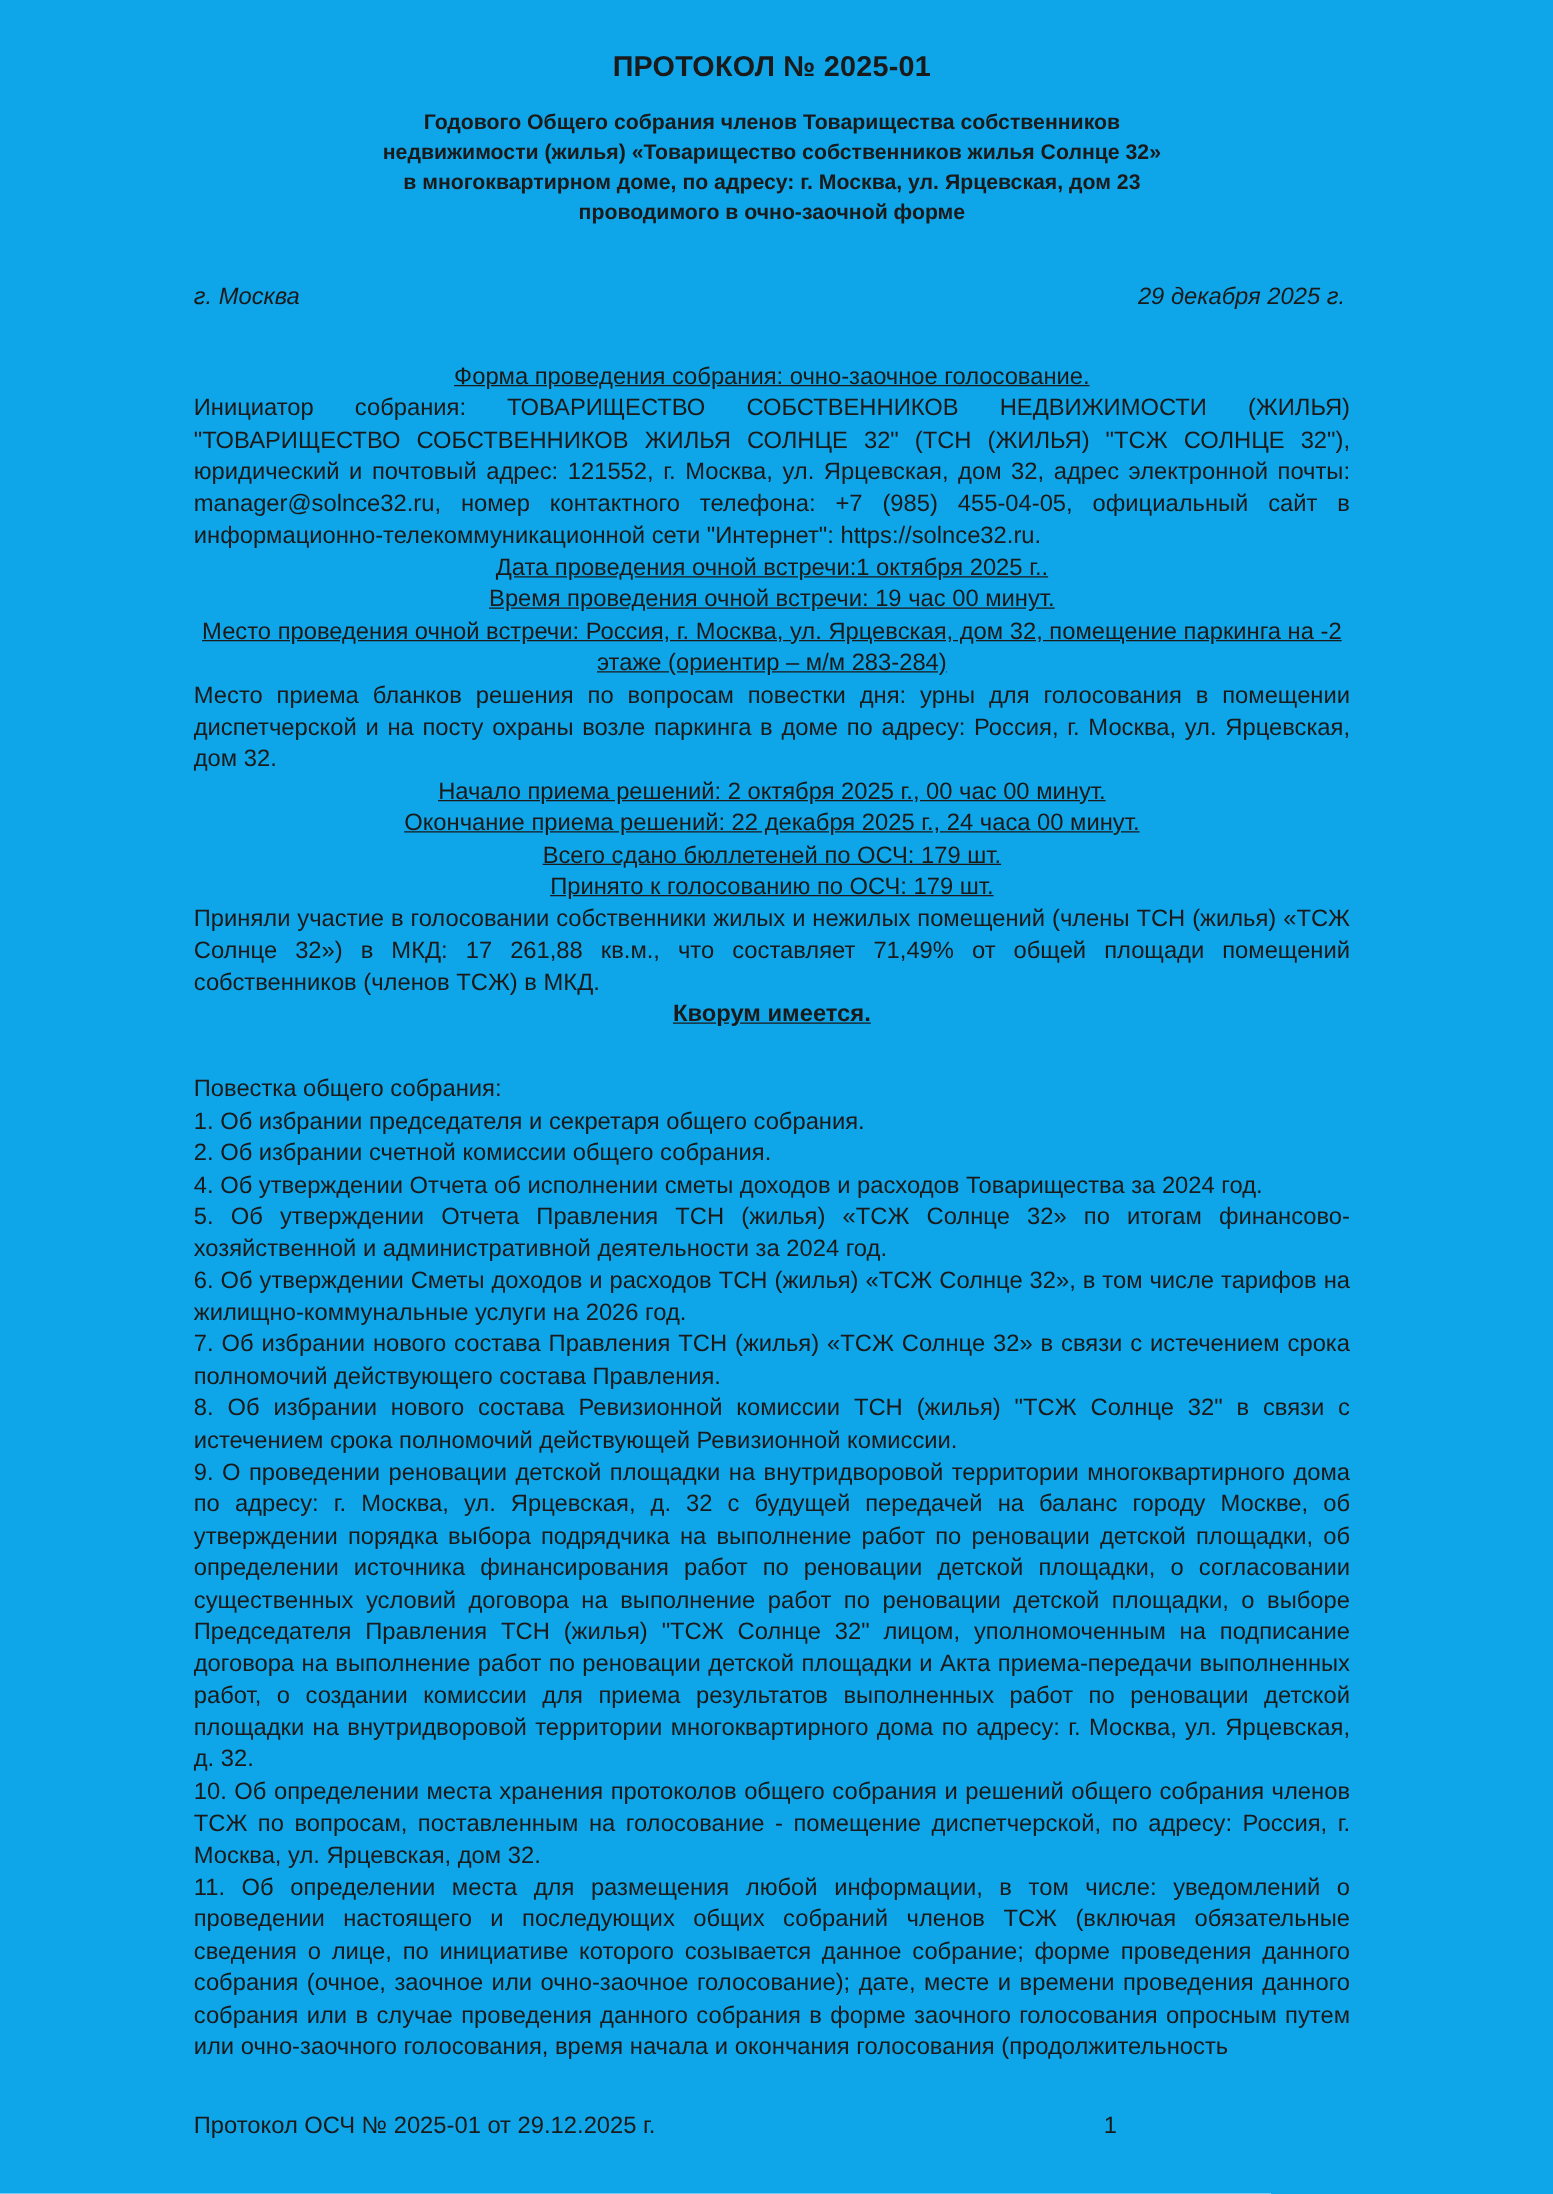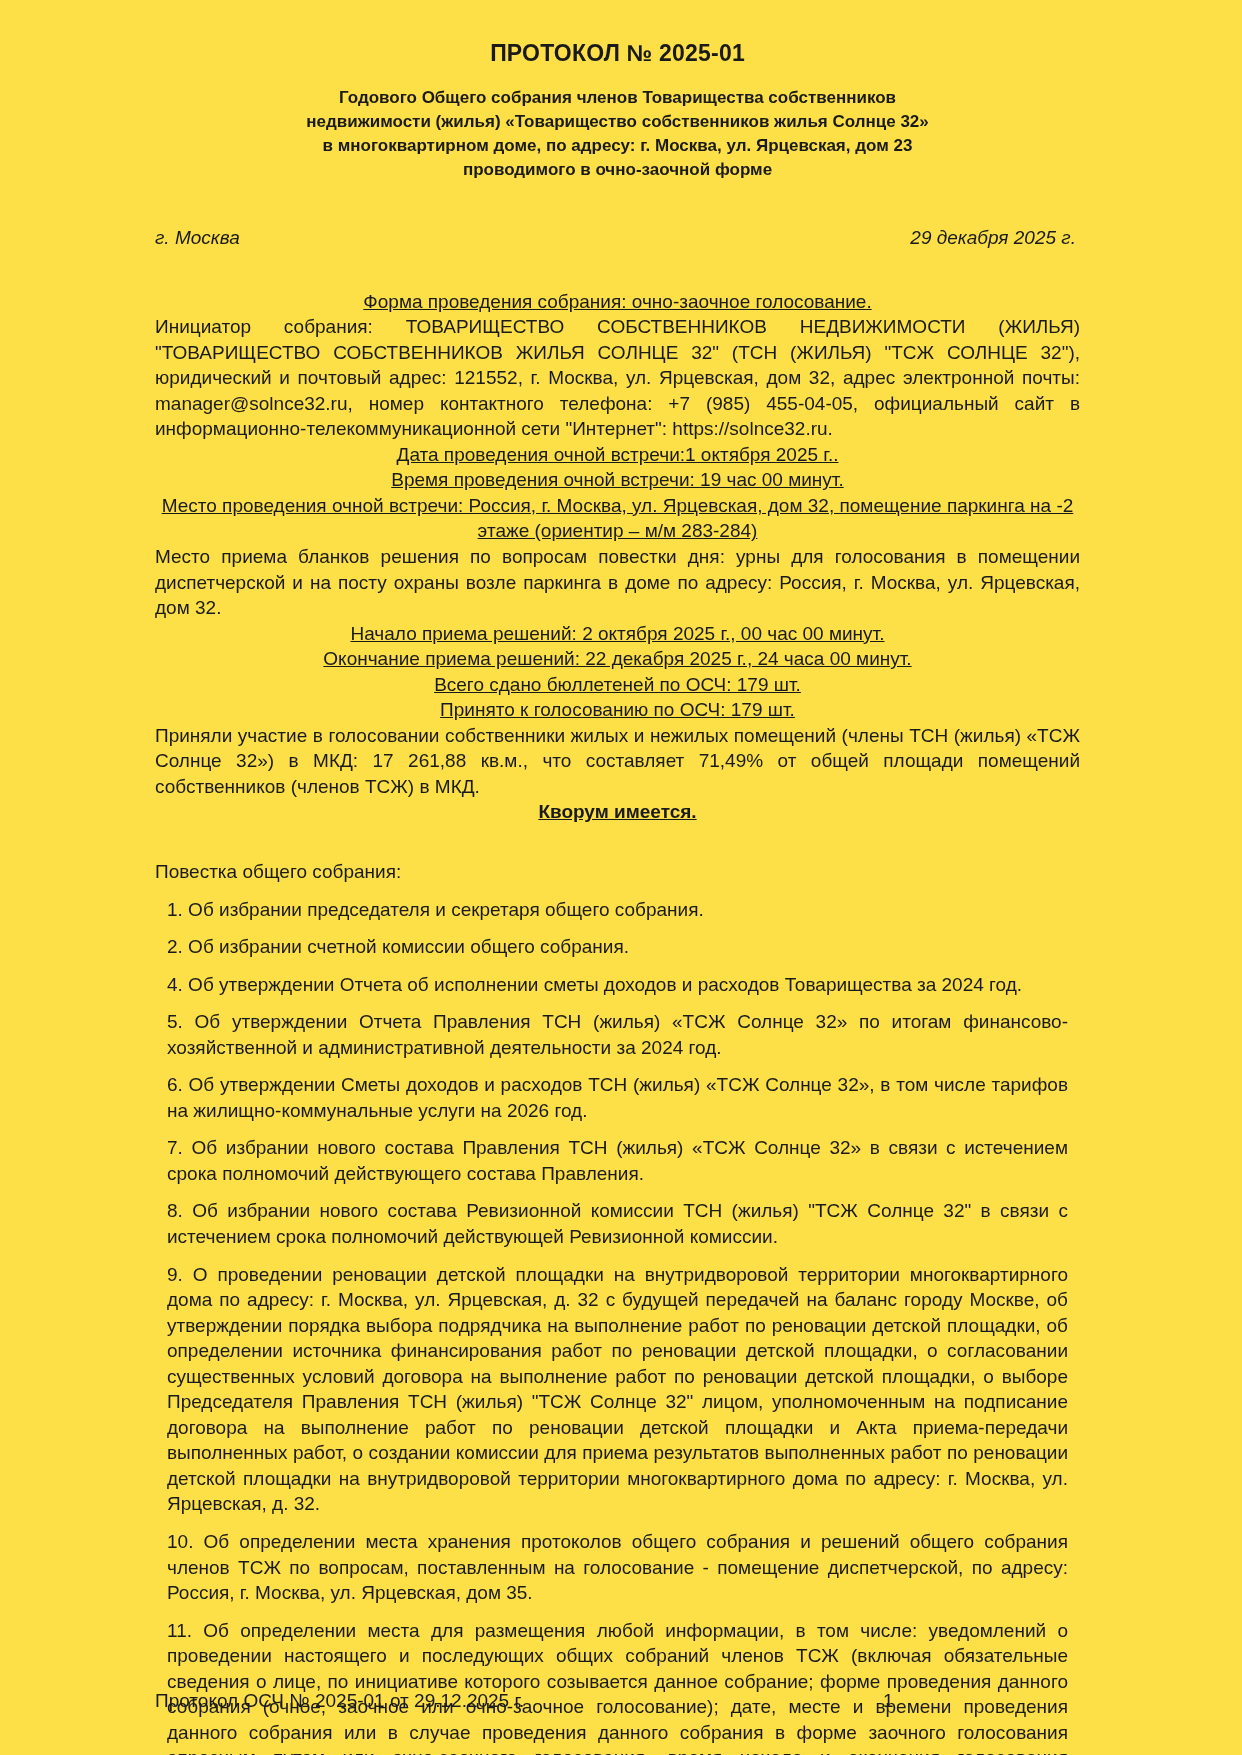--- a/index.html
+++ b/index.html
@@ -9,21 +9,21 @@
   }
   body {
     font-family: "Liberation Sans", sans-serif;
     color: #1a1a1a;
   }
   .page {
     position: relative;
     width: 1242px;
     height: 1755px;
     box-sizing: border-box;
-    background: #fde047;
+    background: #0ea5e9;
     overflow: hidden;
   }
   .sheet {
     position: absolute;
     left: 155px;
     top: 0;
     width: 925px;
   }
   
   .doc-title {
@@ -77,21 +77,21 @@
   }
 
   .agenda {
     margin: 0;
     font-size: 19px;
     line-height: 1.345;
   }
   .agenda .item {
     text-align: justify;
     text-justify: inter-word;
-    margin: 12px;
+    margin: 0;
   }
 
   
   .footer {
     position: absolute;
     left: 155px;
     right: 155px;
     top: 1690px;
     display: flex;
     font-size: 19px;
@@ -143,21 +143,21 @@
     <div class="agenda">
       <p class="section-heading">Повестка общего собрания:</p>
       <p class="item last-line-natural">1. Об избрании председателя и секретаря общего собрания.</p>
       <p class="item last-line-natural">2. Об избрании счетной комиссии общего собрания.</p>
       <p class="item last-line-natural">4. Об утверждении Отчета об исполнении сметы доходов и расходов Товарищества за 2024 год.</p>
       <p class="item">5. Об утверждении Отчета Правления ТСН (жилья) «ТСЖ Солнце 32» по итогам финансово-хозяйственной и административной деятельности за 2024 год.</p>
       <p class="item last-line-natural">6. Об утверждении Сметы доходов и расходов ТСН (жилья) «ТСЖ Солнце 32», в том числе тарифов на жилищно-коммунальные услуги на 2026 год.</p>
       <p class="item last-line-natural">7. Об избрании нового состава Правления ТСН (жилья) «ТСЖ Солнце 32» в связи с истечением срока полномочий действующего состава Правления.</p>
       <p class="item">8. Об избрании нового состава Ревизионной комиссии ТСН (жилья) "ТСЖ Солнце 32" в связи с истечением срока полномочий действующей Ревизионной комиссии.</p>
       <p class="item">9. О проведении реновации детской площадки на внутридворовой территории многоквартирного дома по адресу: г. Москва, ул. Ярцевская, д. 32 с будущей передачей на баланс городу Москве, об утверждении порядка выбора подрядчика на выполнение работ по реновации детской площадки, об определении источника финансирования работ по реновации детской площадки, о согласовании существенных условий договора на выполнение работ по реновации детской площадки, о выборе Председателя Правления ТСН (жилья) "ТСЖ Солнце 32" лицом, уполномоченным на подписание договора на выполнение работ по реновации детской площадки и Акта приема-передачи выполненных работ, о создании комиссии для приема результатов выполненных работ по реновации детской площадки на внутридворовой территории многоквартирного дома по адресу: г. Москва, ул. Ярцевская, д. 32.</p>
-      <p class="item last-line-natural">10. Об определении места хранения протоколов общего собрания и решений общего собрания членов ТСЖ по вопросам, поставленным на голосование - помещение диспетчерской, по адресу: Россия, г. Москва, ул. Ярцевская, дом 35.</p>
+      <p class="item last-line-natural">10. Об определении места хранения протоколов общего собрания и решений общего собрания членов ТСЖ по вопросам, поставленным на голосование - помещение диспетчерской, по адресу: Россия, г. Москва, ул. Ярцевская, дом 32.</p>
       <p class="item">11. Об определении места для размещения любой информации, в том числе: уведомлений о проведении настоящего и последующих общих собраний членов ТСЖ (включая обязательные сведения о лице, по инициативе которого созывается данное собрание; форме проведения данного собрания (очное, заочное или очно-заочное голосование); дате, месте и времени проведения данного собрания или в случае проведения данного собрания в форме заочного голосования опросным путем или очно-заочного голосования, время начала и окончания голосования (продолжительность</p>
     </div>
 
   </div>
 
   <div class="footer">
     <span class="footer-left">Протокол ОСЧ № 2025-01 от 29.12.2025 г.</span>
     <span class="footer-page">1</span>
   </div>
 </div>

